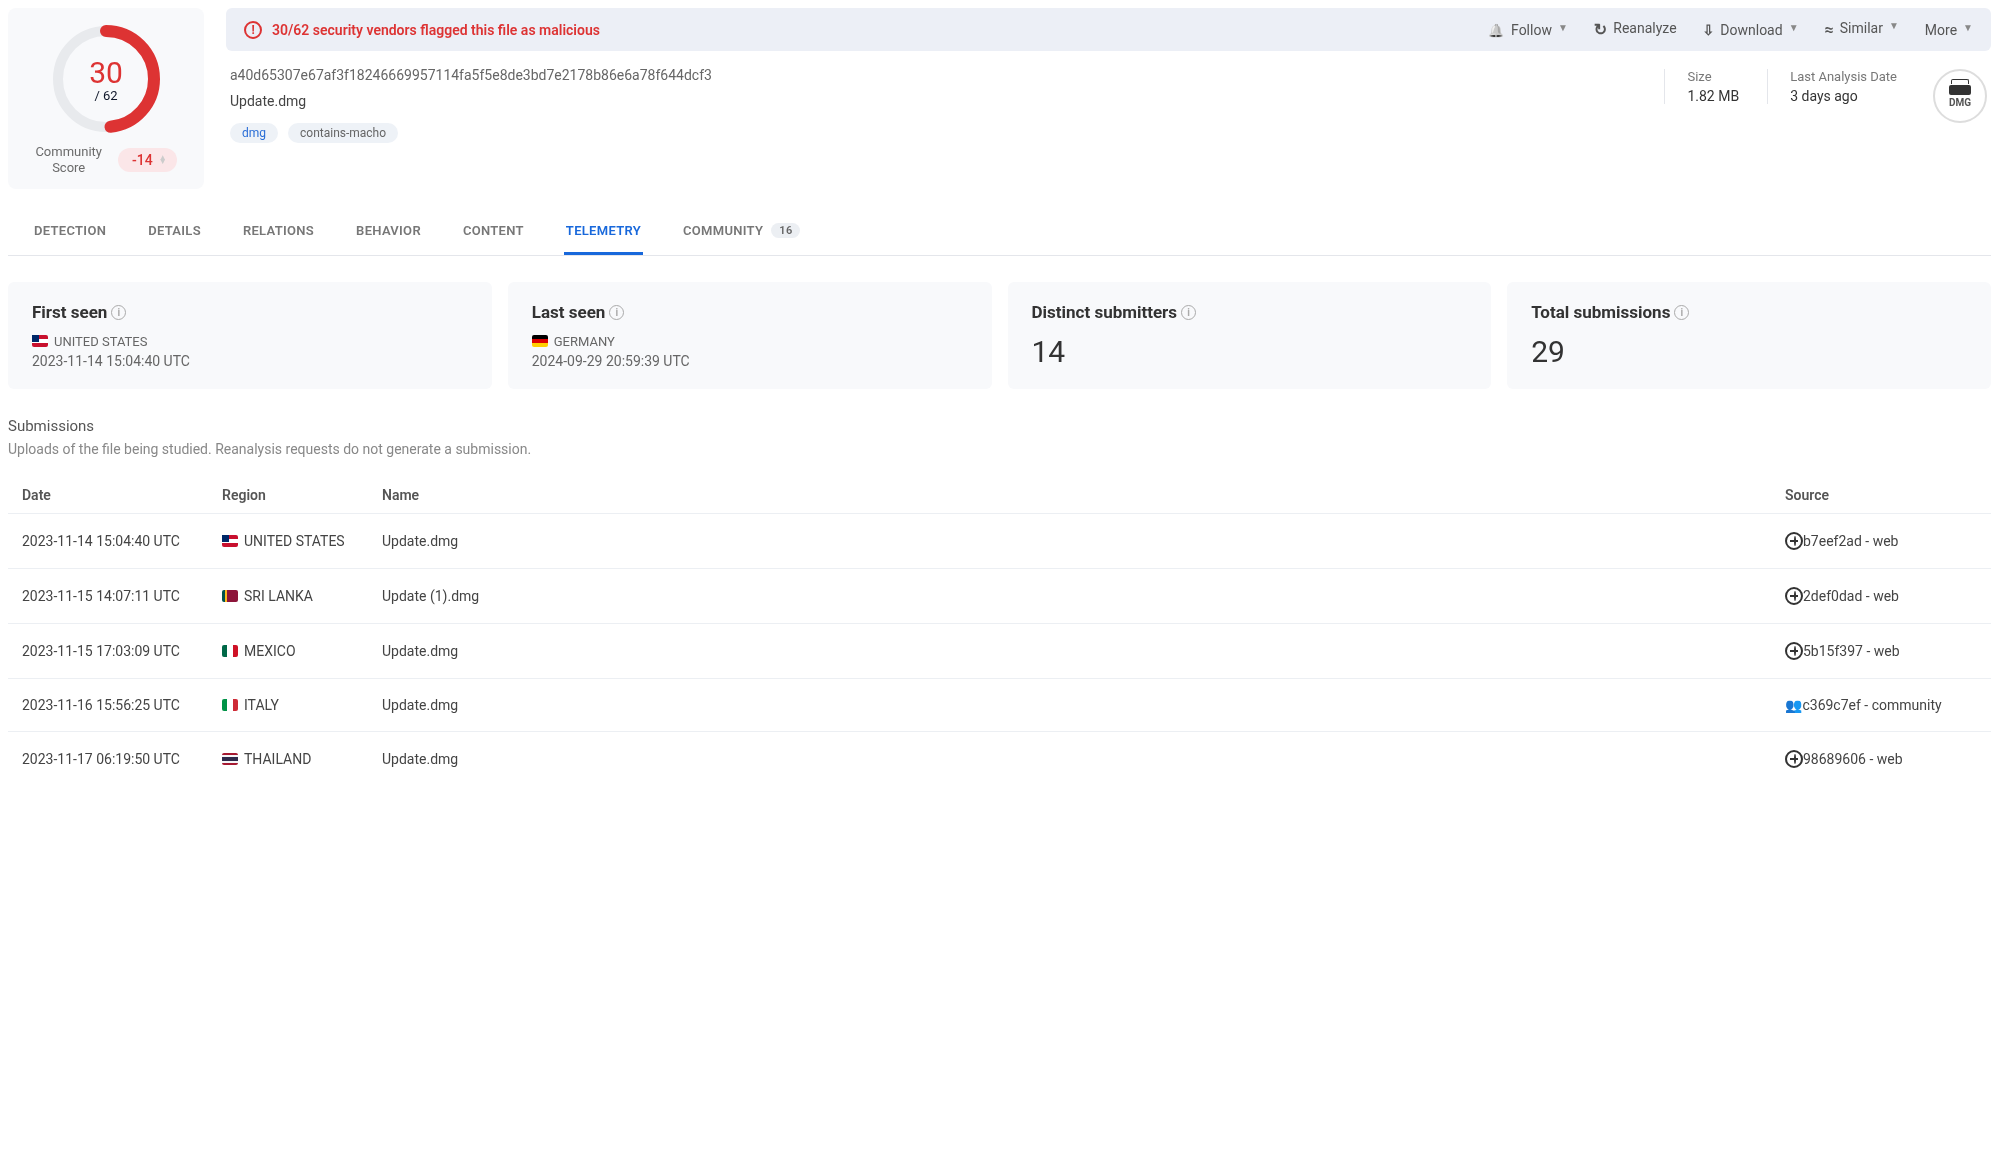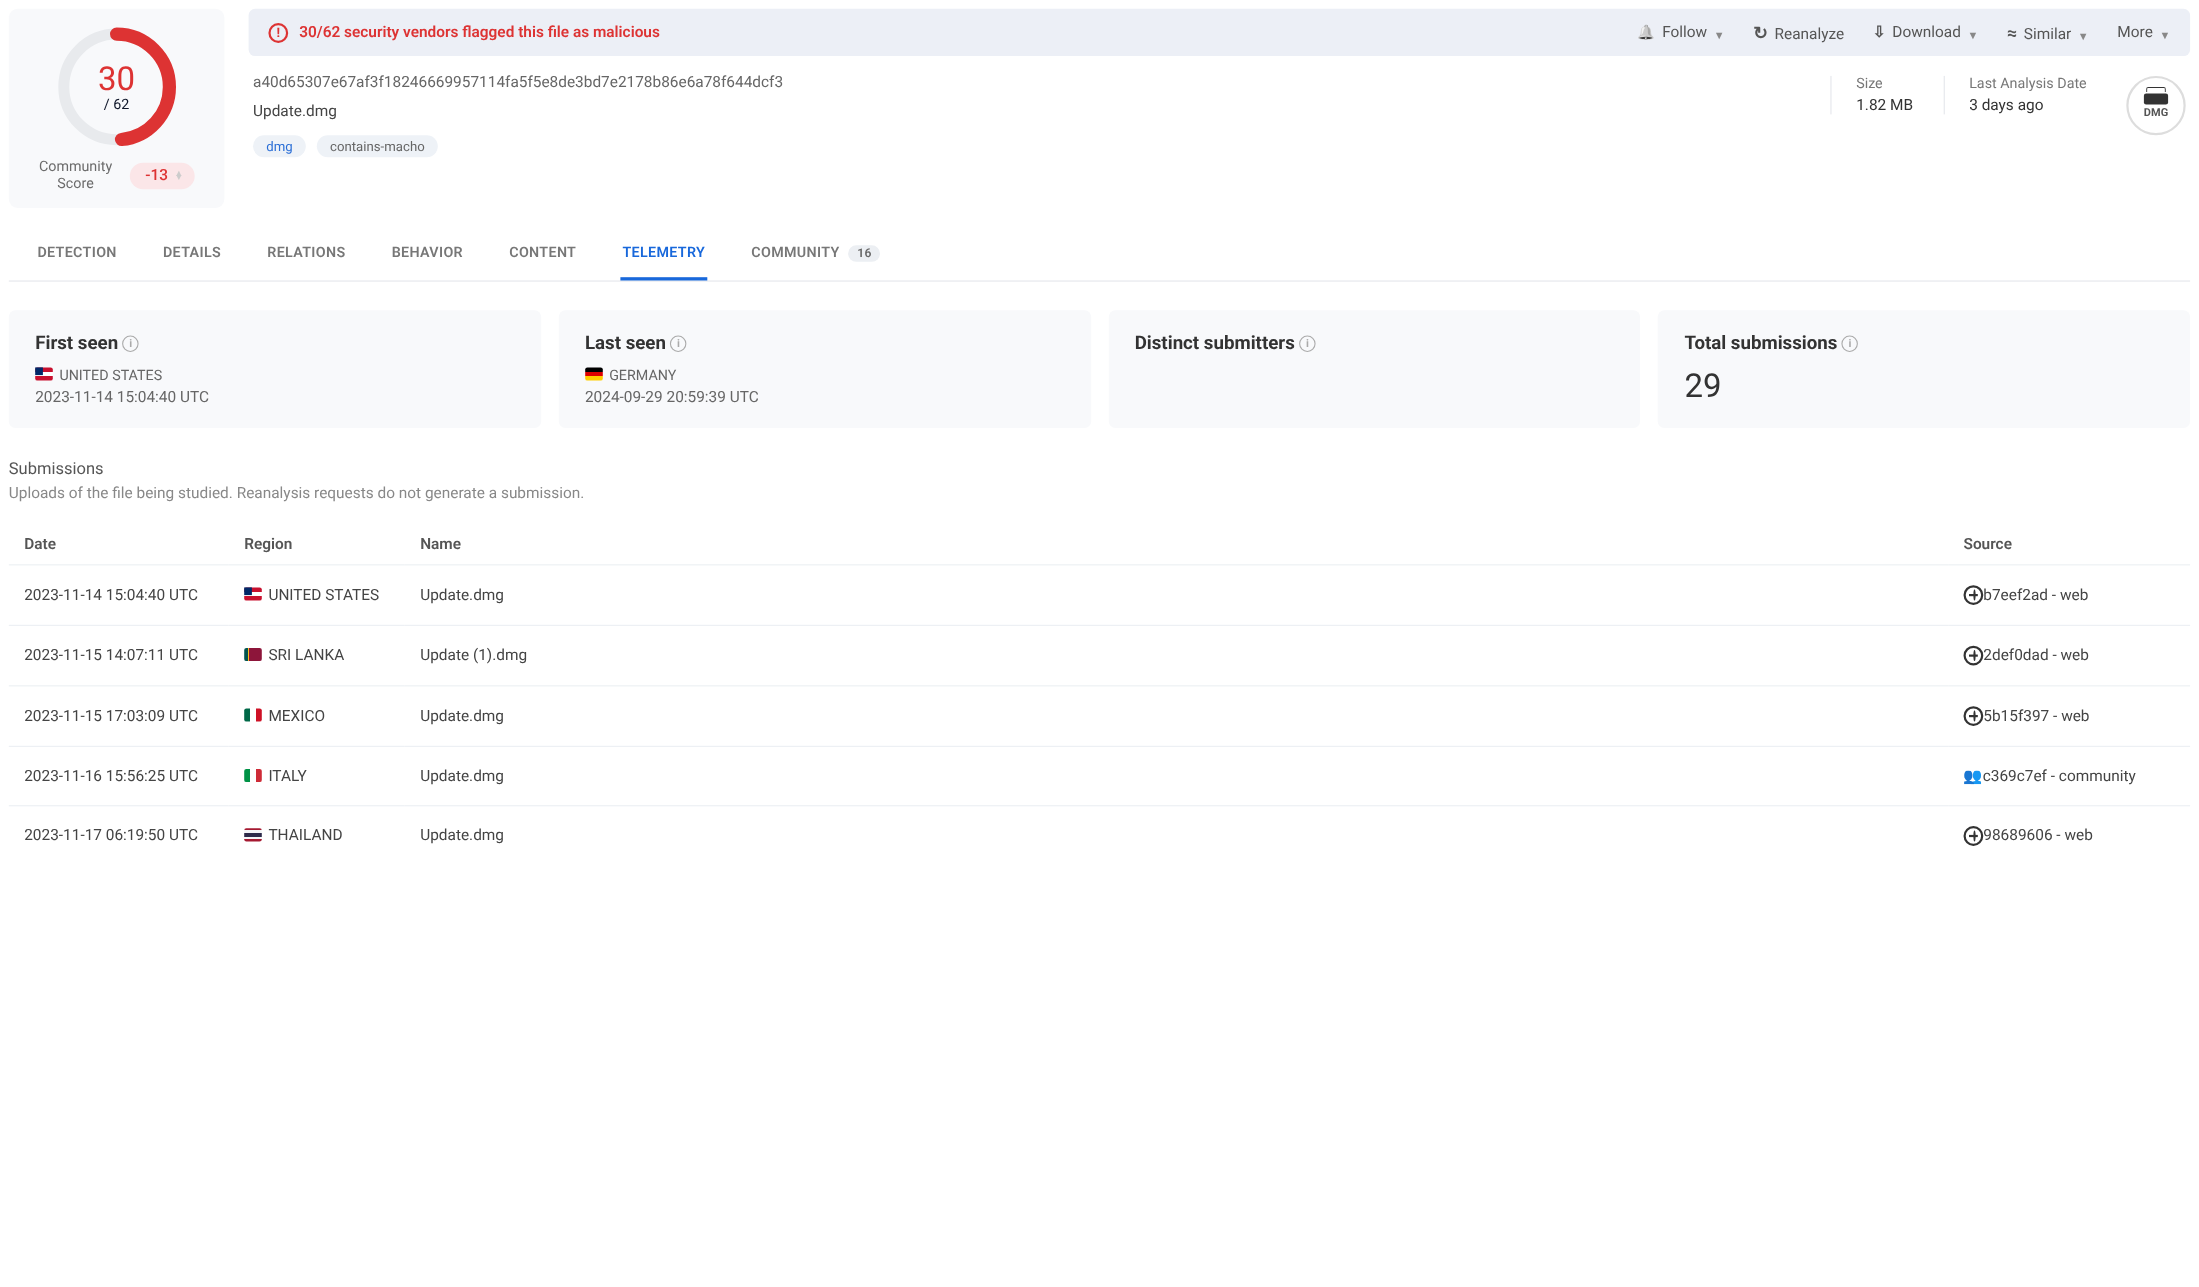--- a/index.html
+++ b/index.html
@@ -16,21 +16,21 @@
 .cs-label { color: #6b6b6b; font-size: 13px; text-align: center; line-height: 1.2; }
 .cs-pill { background: #fbe6e8; border-radius: 20px; padding: 4px 10px 4px 14px; display: flex; align-items: center; gap: 6px; }
 .cs-val { color: #d33; font-size: 14px; font-weight: 500; }
 .cs-arrows { display: flex; flex-direction: column; line-height: 0.5; color: #ccc; font-size: 8px; }
 .right-col { flex: 1; display: flex; flex-direction: column; }
 .banner { background: #eceff6; border-radius: 6px; padding: 12px 18px; display: flex; align-items: center; gap: 12px; }
 .banner-left { display: flex; align-items: center; gap: 10px; }
 .alert-icon { width: 18px; height: 18px; border: 2px solid #d33; border-radius: 50%; color: #d33; display: flex; align-items: center; justify-content: center; font-size: 12px; font-weight: 700; flex-shrink: 0; }
 .banner-text { color: #d33; font-weight: 600; }
 .banner-actions { margin-left: auto; display: flex; gap: 26px; align-items: center; color: #555; }
-.act { display: flex; align-items: flex-end; gap: 6px; cursor: pointer; }
+.act { display: flex; align-items: flex-start; gap: 6px; cursor: pointer; }
 .chev { font-size: 10px; color: #888; }
 .file-meta { padding: 16px 4px 14px; display: flex; gap: 20px; }
 .fm-left { flex: 1; }
 .hash { color: #666; font-size: 14px; margin-bottom: 10px; word-break: break-all; }
 .fname { color: #444; margin-bottom: 14px; }
 .tags { display: flex; gap: 10px; }
 .tag { background: #eef2f7; border-radius: 14px; padding: 3px 12px; font-size: 12px; color: #666; }
 .tag.blue { color: #2a6ed6; }
 .fm-stats { display: flex; align-items: flex-start; gap: 28px; padding-top: 2px; }
 .stat-block { border-left: 1px solid #e4e6eb; padding-left: 22px; }
@@ -87,21 +87,21 @@
           <circle cx="55" cy="55" r="48" fill="none" stroke="#d33" stroke-width="12" stroke-dasharray="146 302" stroke-linecap="round"></circle>
         </svg>
         <div class="gauge-center">
           <div class="gauge-num">30</div>
           <div class="gauge-den">/ 62</div>
         </div>
       </div>
       <div class="cs-row">
         <div class="cs-label">Community<br>Score</div>
         <div class="cs-pill">
-          <span class="cs-val">-13</span>
+          <span class="cs-val">-14</span>
           <span class="cs-arrows">▲<br>▼</span>
         </div>
       </div>
     </div>
 
     <div class="right-col">
       <div class="banner">
         <div class="banner-left">
           <span class="alert-icon">!</span>
           <span class="banner-text">30/62 security vendors flagged this file as malicious</span>
@@ -188,20 +188,21 @@
           <span class="info-ic">i</span>
         </div>
       <div class="country"><span class="flag de"></span><span>GERMANY</span></div>
       <div class="datetime">2024-09-29 20:59:39 UTC</div>
     </div>
     <div class="card">
       <div class="card-title">
           <span>Distinct submitters</span>
           <span class="info-ic">i</span>
         </div>
+      <div class="big-num">14</div>
     </div>
     <div class="card">
       <div class="card-title">
           <span>Total submissions</span>
           <span class="info-ic">i</span>
         </div>
       <div class="big-num">29</div>
     </div>
   </div>
 

